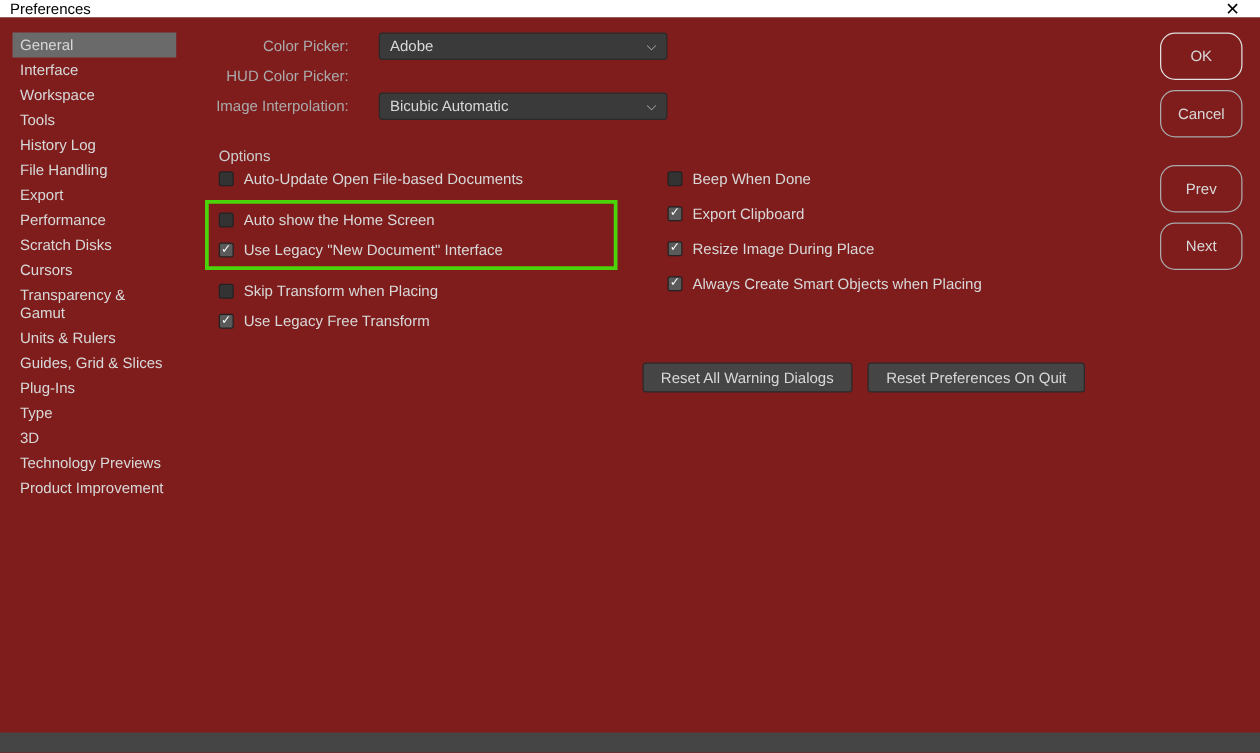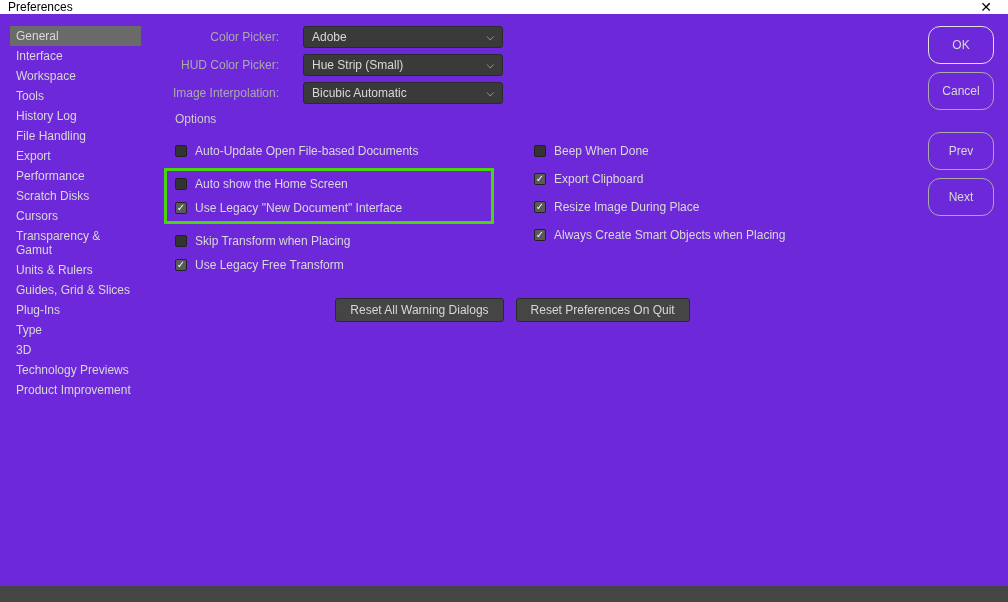--- a/index.html
+++ b/index.html
@@ -1,45 +1,45 @@
 <!DOCTYPE html>
 <html><head>
 <meta charset="utf-8">
 <style>
 * { margin: 0; padding: 0; box-sizing: border-box; font-family: "Segoe UI", Tahoma, sans-serif; }
 body { background: #454545; color: #d8d8d8; font-size: 12px; width: 1008px; height: 602px; overflow: hidden; }
 
 .titlebar { background: #fff; color: #000; height: 14px; display: flex; align-items: center; padding: 0 8px; justify-content: space-between; font-size: 12px; }
 .titlebar .close { font-size: 14px; cursor: pointer; padding: 4px 8px; }
 
-.content { display: flex; height: calc(100% - 30px); background: #6d28d9; padding-top: 12px; }
+.content { display: flex; height: calc(100% - 30px); background: #7f1d1d; padding-top: 12px; }
 
 .sidebar { width: 131px; margin-left: 10px; }
 .sidebar-item { padding: 3px 6px; cursor: pointer; color: #d8d8d8; font-size: 12px; line-height: 14px; }
 .sidebar-item.active { background: #6a6a6a; }
 
 .main { flex: 1; padding: 0 20px 0 16px; }
 .form-row { display: flex; align-items: center; margin-bottom: 6px; }
 .form-row label { width: 122px; text-align: right; color: #aaa; margin-right: 24px; font-size: 12px; }
-.select-box { background: #3a3a3a; border: 1px solid #2a2a2a; border-radius: 3px; height: 22px; width: 200px; display: flex; align-items: center; justify-content: space-between; padding: 0 8px; color: #d8d8d8; cursor: pointer; font-size: 12px; }
+.select-box { background: #3a3a3a; border: 1px solid #2a2a2a; border-radius: 3px; height: 22px; width: 231px; display: flex; align-items: center; justify-content: space-between; padding: 0 8px; color: #d8d8d8; cursor: pointer; font-size: 12px; }
 .select-box::after { content: "⌵"; font-size: 10px; color: #bbb; }
 
 .options-group { margin-left: 18px; margin-top: 6px; position: relative; }
-.options-legend { color: #ccc; font-size: 12px; position: relative; top: 2px; }
+.options-legend { color: #ccc; font-size: 12px; position: relative; top: 16px; }
 .options-cols { display: flex; gap: 40px; margin-top: 20px; }
 .options-col { display: flex; flex-direction: column; gap: 10px; }
 
 .checkbox-row { display: flex; align-items: center; gap: 8px; cursor: pointer; font-size: 12px; }
 .checkbox { width: 12px; height: 12px; background: #333; border: 1px solid #222; border-radius: 2px; display: flex; align-items: center; justify-content: center; flex-shrink: 0; }
 .checkbox.checked { background: #5a5a5a; }
 .checkbox.checked::after { content: "✓"; font-size: 10px; color: #fff; line-height: 1; }
 
 .highlight-box { border: 3px solid #4bd40a; padding: 6px 8px; margin-left: -11px; width: 330px; display: flex; flex-direction: column; gap: 10px; }
 
-.reset-row { display: flex; justify-content: center; gap: 12px; margin-top: 26px; padding-right: 40px; }
+.reset-row { display: flex; justify-content: flex-end; gap: 12px; margin-top: 26px; padding-right: 40px; }
 .reset-btn { background: #454545; border: 1px solid #2a2a2a; border-radius: 3px; padding: 4px 14px; color: #d8d8d8; cursor: pointer; font-size: 12px; }
 
 .right-panel { width: 80px; display: flex; flex-direction: column; gap: 8px; padding-right: 14px; }
 .pill-btn { background: transparent; border: 1px solid #aaa; border-radius: 12px; height: 38px; color: #d8d8d8; cursor: pointer; display: flex; align-items: center; justify-content: center; font-size: 12px; }
 .pill-btn.primary { border: 1.5px solid #e0e0e0; }
 </style>
 </head>
 <body>
 
 <div class="titlebar">
@@ -72,23 +72,20 @@
 
   <div class="main">
     <div class="form-row">
       <label>Color Picker:</label>
       <div class="select-box">
           <span>Adobe</span>
         </div>
     </div>
     <div class="form-row">
       <label>HUD Color Picker:</label>
-      <div class="select-box">
-          <span>Hue Strip (Small)</span>
-        </div>
     </div>
     <div class="form-row">
       <label>Image Interpolation:</label>
       <div class="select-box">
           <span>Bicubic Automatic</span>
         </div>
     </div>
 
     <div class="options-group">
       <div class="options-legend">Options</div>

